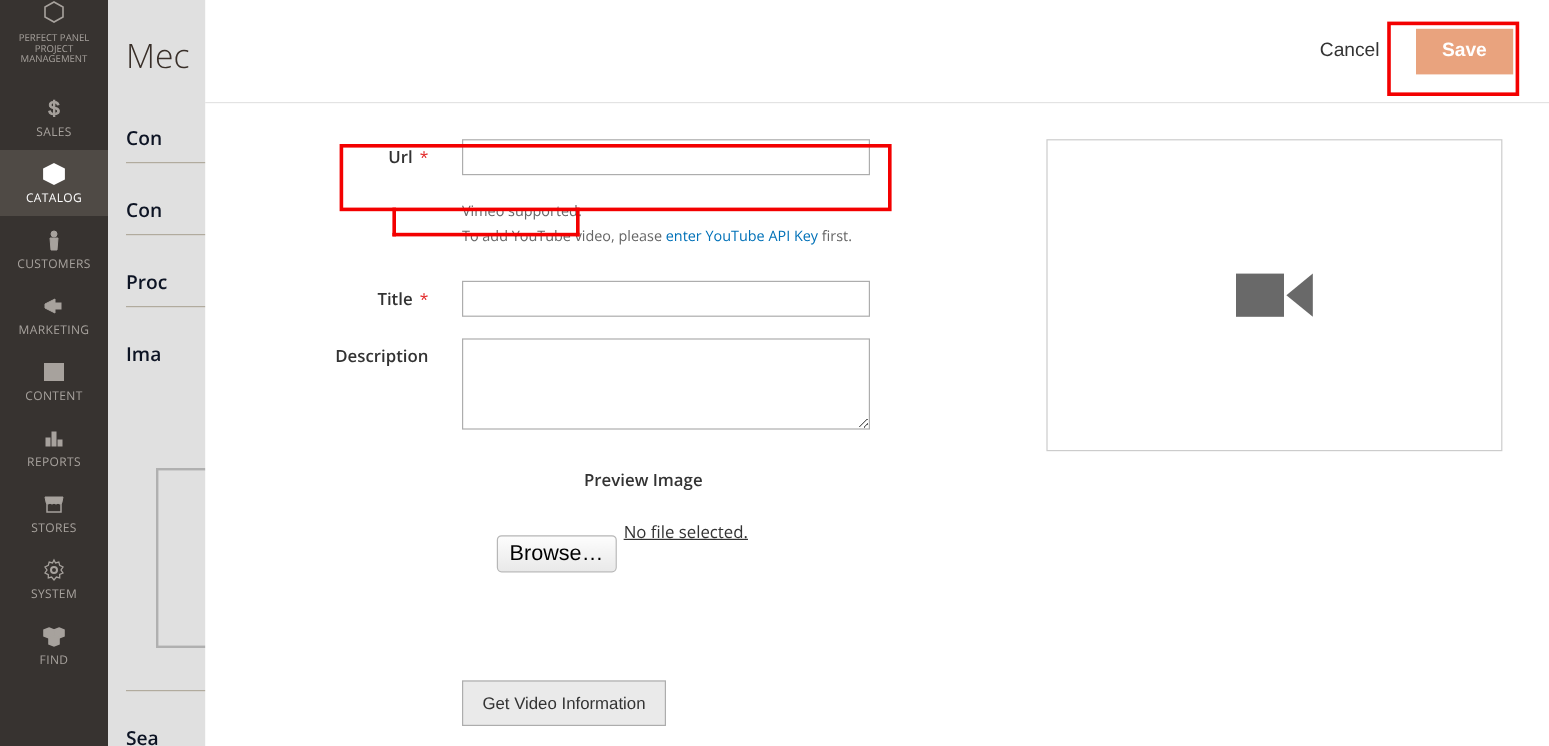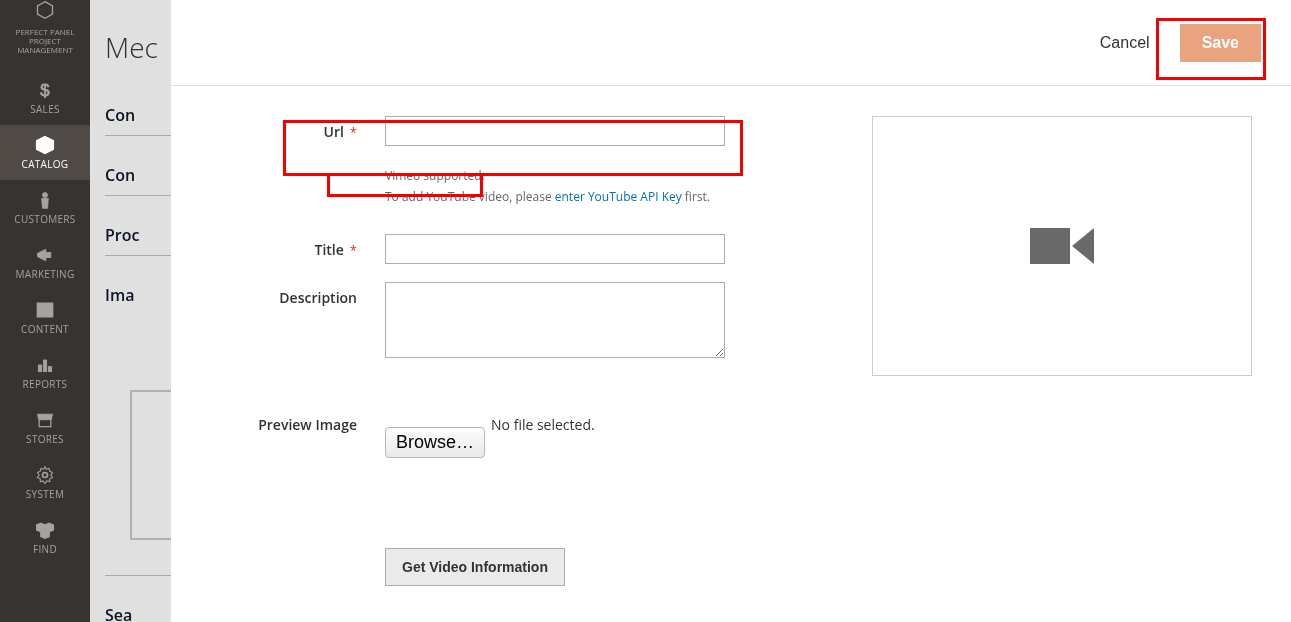--- a/index.html
+++ b/index.html
@@ -32,22 +32,22 @@
   .preview-box { width:380px; height:260px; border:1px solid #ccc; background:#fff; display:flex; align-items:center; justify-content:center; }
   .field-row { display:flex; align-items:flex-start; margin-bottom:12px; }
   .label-cell { width:190px; min-width:190px; text-align:right; padding-right:28px; padding-top:6px; font-size:14px; font-weight:600; color:#333; }
   .label-cell .req { color:#e22626; font-size:13px; margin-left:6px; font-weight:400; }
   .field-cell { flex:1; }
   input.admin-text { width:340px; height:30px; border:1px solid #adadad; background:#fff; padding:4px 8px; font-size:14px; }
   textarea.admin-text { width:340px; height:76px; border:1px solid #adadad; background:#fff; padding:6px 8px; font-size:14px; resize:both; }
   .hint { font-size:12px; color:#666; line-height:1.4; padding-left:0; margin-top:4px; }
   .hint a { color:#0071b8; text-decoration:none; }
   .browse-btn { font-size:18px; padding:4px 10px; border:1px solid #b7b7b7; border-radius:4px; background:linear-gradient(#fdfdfd,#e9e9e9); cursor:pointer;margin-top:36px; }
-  .nofile { font-size:14px; color:#333; margin-left:6px; }
-  .btn-info { font-size:14px; padding:10px 16px; border:1px solid #adadad; background:#eaeaea; cursor:pointer; color:#333; font-weight:700; }
+  .nofile { font-size:14px; color:#333; margin-left:6px;text-decoration:underline; }
+  .btn-info { font-size:14px; padding:10px 16px; border:1px solid #adadad; background:#eaeaea; cursor:pointer; color:#333; font-weight:400; }
   
   .hl { position:absolute; border:3px solid #f30000; pointer-events:none; }
   
   .cam-icon { display:flex; align-items:center; gap:2px; }
   .cam-body { width:40px; height:36px; background:#696969; }
   .cam-tri { width:0; height:0; border-top:18px solid transparent; border-bottom:18px solid transparent; border-right:22px solid #696969; }
 </style>
 </head>
 <body>
 
@@ -193,21 +193,21 @@
 
       <div class="field-row" style="margin-top:18px;">
         <div class="label-cell">
           <span>Description</span>
         </div>
         <div class="field-cell">
           <textarea class="admin-text" style=""></textarea>
         </div>
       </div>
 
-      <div class="field-row" style="margin-top:28px; align-items:center;">
+      <div class="field-row" style="margin-top:28px; align-items:center;flex-direction:column;">
         <div class="label-cell" style="padding-top:0;">
           <span>Preview Image</span>
         </div>
         <div class="field-cell" style="display:flex; align-items:center;">
           <button class="browse-btn">Browse…</button>
           <span class="nofile">No file selected.</span>
         </div>
       </div>
 
       <div class="field-row" style="margin-top:90px;">

